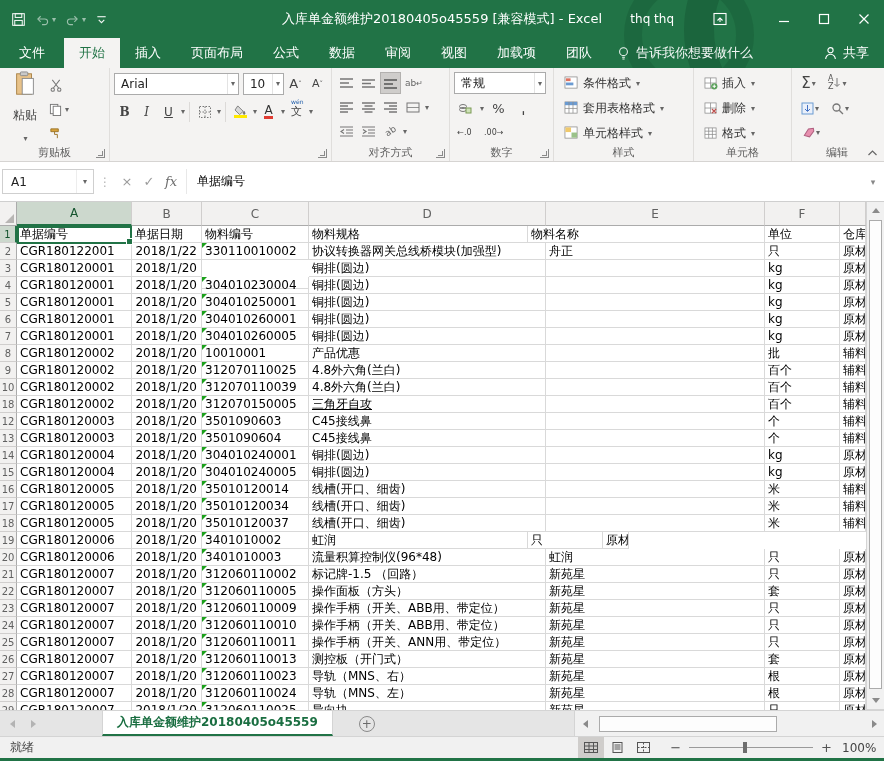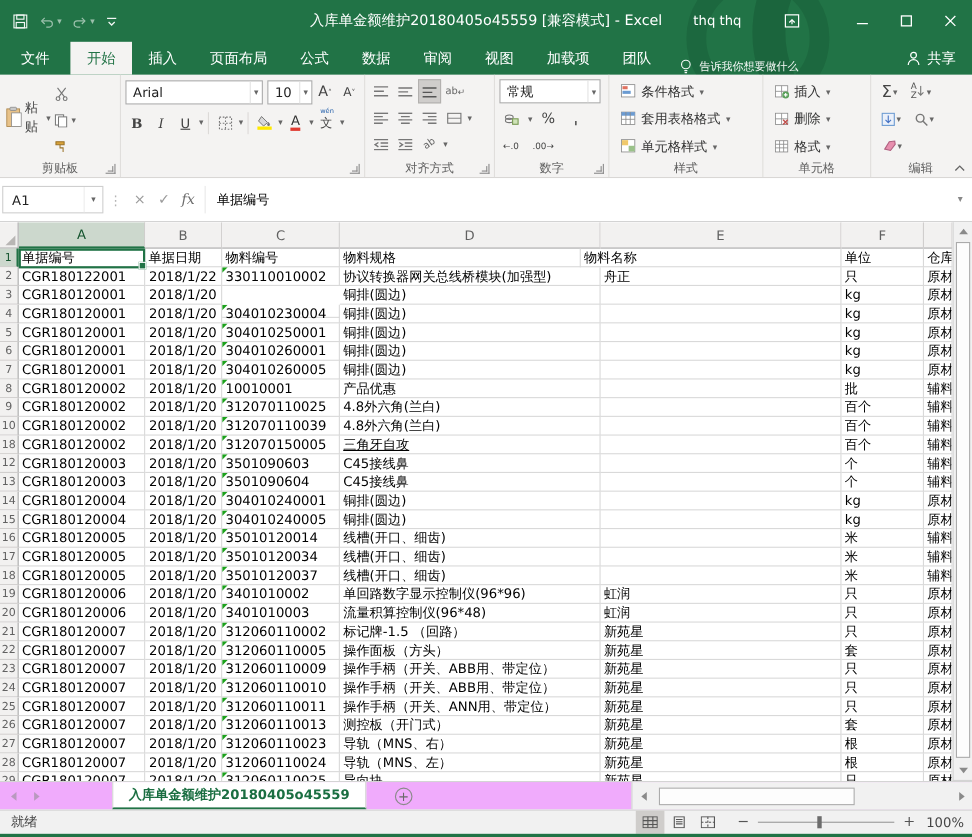--- a/index.html
+++ b/index.html
@@ -20,21 +20,21 @@
   .win-title{position:absolute;left:0;right:0;text-align:center;font-size:13px;pointer-events:none;z-index:1}
   .tb-right{margin-left:auto;display:flex;align-items:center;z-index:3}
   .tb-user{font-size:12px;margin-right:26px}
   .tb-iconbtn{width:40px;height:38px;display:flex;align-items:center;justify-content:center}
   .winbtn{width:40px;height:38px;display:flex;align-items:center;justify-content:center}
 
   .tabrow{position:relative;height:30px;display:flex;align-items:stretch;color:#fff;z-index:2}
   .tab{display:flex;align-items:center;padding:0 15px;font-size:13px;cursor:default}
   .tab-file{padding:0 19px}
   .tab.active{background:#f4f3f2;color:#217346}
-  .tellme{display:flex;align-items:flex-end;gap:6px;font-size:10px;margin-left:10px;opacity:.95}
+  .tellme{display:flex;align-items:center;gap:6px;font-size:13px;margin-left:10px;opacity:.95}
   .share{margin-left:auto;display:flex;align-items:center;gap:6px;font-size:13px;padding-right:15px}
 
   
   .ribbon{position:absolute;top:68px;left:0;right:0;height:94px;background:#f4f3f2;
           border-bottom:1px solid #d6d4d2;display:flex}
   .rgroup{position:relative;border-right:1px solid #e0dedc;padding:3px 3px 15px 4px;flex:none}
   .rlabel{position:absolute;bottom:1px;left:0;right:0;text-align:center;font-size:11px;color:#5f5f5f}
   .launcher{position:absolute;bottom:3px;right:4px;width:9px;height:9px;border-right:1px solid #8a8a8a;
             border-bottom:1px solid #8a8a8a}
   .launcher::after{content:"";position:absolute;right:1px;bottom:1px;width:4px;height:4px;
@@ -44,21 +44,21 @@
   .sbtn{height:22px;min-width:21px;display:flex;align-items:center;justify-content:center;
         padding:0 2px;color:#444;font-size:12px;border:1px solid transparent}
   .sbtn.pressed{background:#cfcdcb;border-color:#b3b1af}
   .dd{font-size:8px;color:#666;margin-left:1px}
   .combo{background:#fff;border:1px solid #ababab;height:22px;display:flex;align-items:center;
          font-size:12px;color:#222;padding-left:6px}
   .combo .dd{margin-left:auto;border-left:1px solid #e3e3e3;height:100%;display:flex;
              align-items:center;padding:0 3px}
   .vsep{width:1px;height:20px;background:#dcdad8;margin:0 3px}
 
-  .bigbtn{width:42px;display:flex;flex-direction:row;align-items:center;justify-content:flex-end;
+  .bigbtn{width:42px;display:flex;flex-direction:column;align-items:center;justify-content:space-between;
           gap:1px;height:72px;color:#444;font-size:12px}
   .minicol{display:flex;flex-direction:column;justify-content:flex-start;gap:3px;padding-top:4px}
   .mini{height:21px;display:flex;align-items:center;gap:2px;padding:0 3px;color:#444}
 
   .stackbtn{display:flex;align-items:center;gap:4px;height:24px;font-size:12px;color:#333;padding:0 2px}
   .glyph-b{font-weight:bold;font-family:"DejaVu Serif","Liberation Serif",serif}
   .glyph-i{font-style:italic;font-family:"DejaVu Serif","Liberation Serif",serif}
   .glyph-u{text-decoration:underline}
   .redbar{display:inline-block;border-bottom:3px solid #e03c32;line-height:1;padding-bottom:0}
   .yellowbar{display:inline-block;border-bottom:3px solid #ffe900;line-height:1;padding-bottom:0}
@@ -115,21 +115,21 @@
   .vs-up{position:absolute;top:0;left:0;right:0;height:17px;display:flex;align-items:center;justify-content:center}
   .vs-down{position:absolute;bottom:0;left:0;right:0;height:17px;display:flex;align-items:center;justify-content:center}
   .vs-thumb{position:absolute;top:18px;bottom:20px;left:2px;right:2px;background:#fdfdfd;border:1px solid #ababab}
   .tri-up{width:0;height:0;border-left:4px solid transparent;border-right:4px solid transparent;border-bottom:5px solid #8a8a8a}
   .tri-down{width:0;height:0;border-left:4px solid transparent;border-right:4px solid transparent;border-top:5px solid #8a8a8a}
   .tri-left{width:0;height:0;border-top:4px solid transparent;border-bottom:4px solid transparent;border-right:5px solid #8a8a8a}
   .tri-right{width:0;height:0;border-top:4px solid transparent;border-bottom:4px solid transparent;border-left:5px solid #8a8a8a}
   .tri-left.dim,.tri-right.dim{opacity:.55}
 
   
-  .sheetbar{position:absolute;top:710px;left:0;right:0;height:26px;background:#f0abfc;
+  .sheetbar{position:absolute;top:710px;left:0;right:0;height:26px;background:#e5e5e5;
             border-top:1px solid #d4d4d4;display:flex;align-items:stretch}
   .sb-nav{display:flex;align-items:center;gap:16px;padding:0 12px 0 10px}
   .sheettab{display:flex;align-items:center;padding:0 14px;background:#fff;color:#1a6e41;
             font-size:12px;font-weight:bold;border-left:1px solid #d4d4d4;border-right:1px solid #d4d4d4;
             border-bottom:2px solid #217346;margin-left:54px}
   .addsheet{width:16px;height:16px;border:1px solid #8a8a8a;border-radius:50%;color:#6a6a6a;
             display:flex;align-items:center;justify-content:center;font-size:12px;line-height:1;
             align-self:center;margin-left:26px}
   .hscroll{margin-left:auto;width:310px;display:flex;align-items:center;background:#f1f1f1;
            border-left:1px solid #d4d4d4;padding:0 2px}
@@ -762,21 +762,20 @@
           <div class="cell" style="width: 237px;">线槽(开口、细齿)</div>
           <div class="cell" style="width: 219px;"></div>
           <div class="cell" style="width: 75px;">米</div>
           <div class="cell" style="width: 26px;">辅料</div>
         </div>
         <div class="grow">
           <div class="rownum">19</div>
           <div class="cell" style="width: 115px;">CGR180120006</div>
           <div class="cell right" style="width: 70px;">2018/1/20</div>
           <div class="cell tri" style="width: 107px;">3401010002</div>
-          <div class="cell" style="width: 237px;">单回路数字显示控制仪(96*96)</div>
           <div class="cell" style="width: 219px;">虹润</div>
           <div class="cell" style="width: 75px;">只</div>
           <div class="cell" style="width: 26px;">原材</div>
         </div>
         <div class="grow">
           <div class="rownum">20</div>
           <div class="cell" style="width: 115px;">CGR180120006</div>
           <div class="cell right" style="width: 70px;">2018/1/20</div>
           <div class="cell tri" style="width: 107px;">3401010003</div>
           <div class="cell" style="width: 237px;">流量积算控制仪(96*48)</div>

